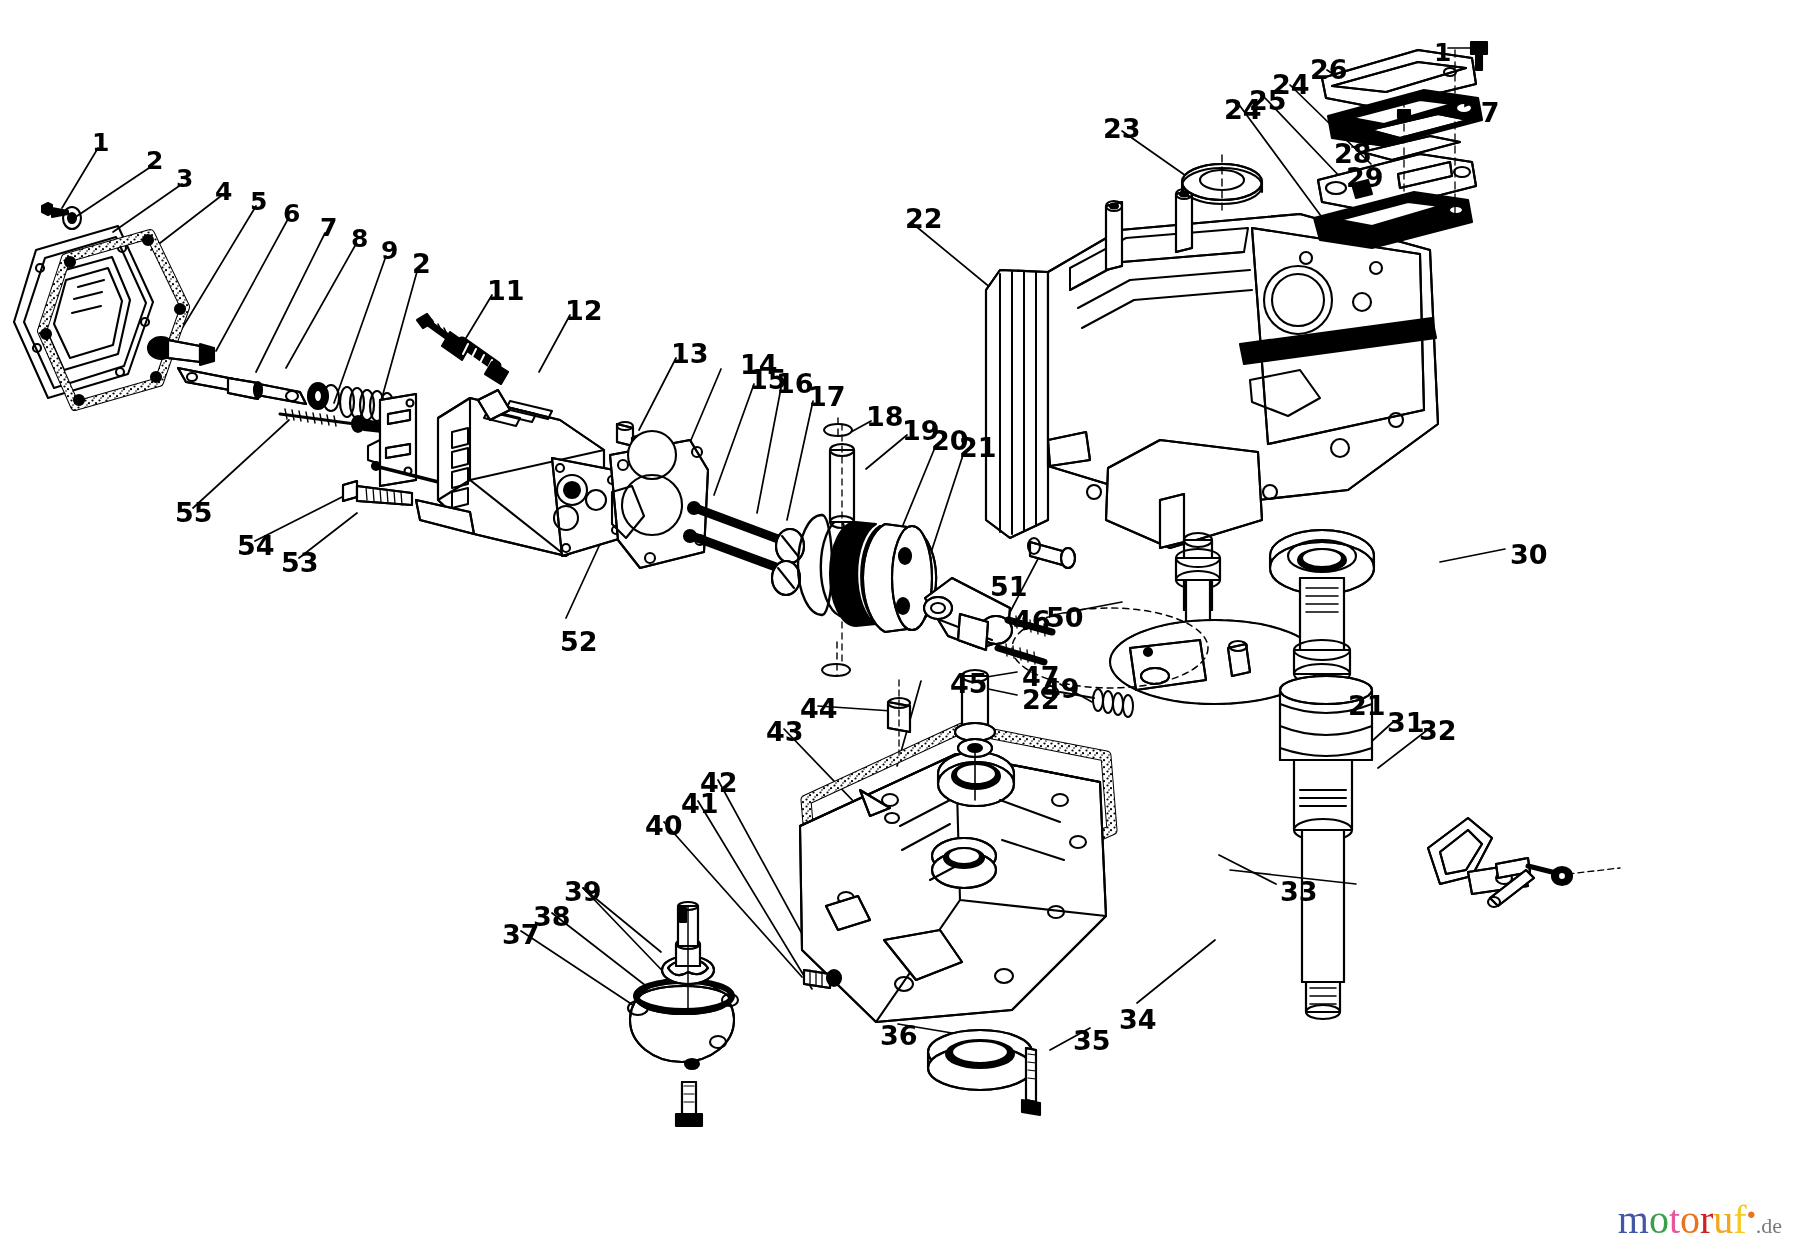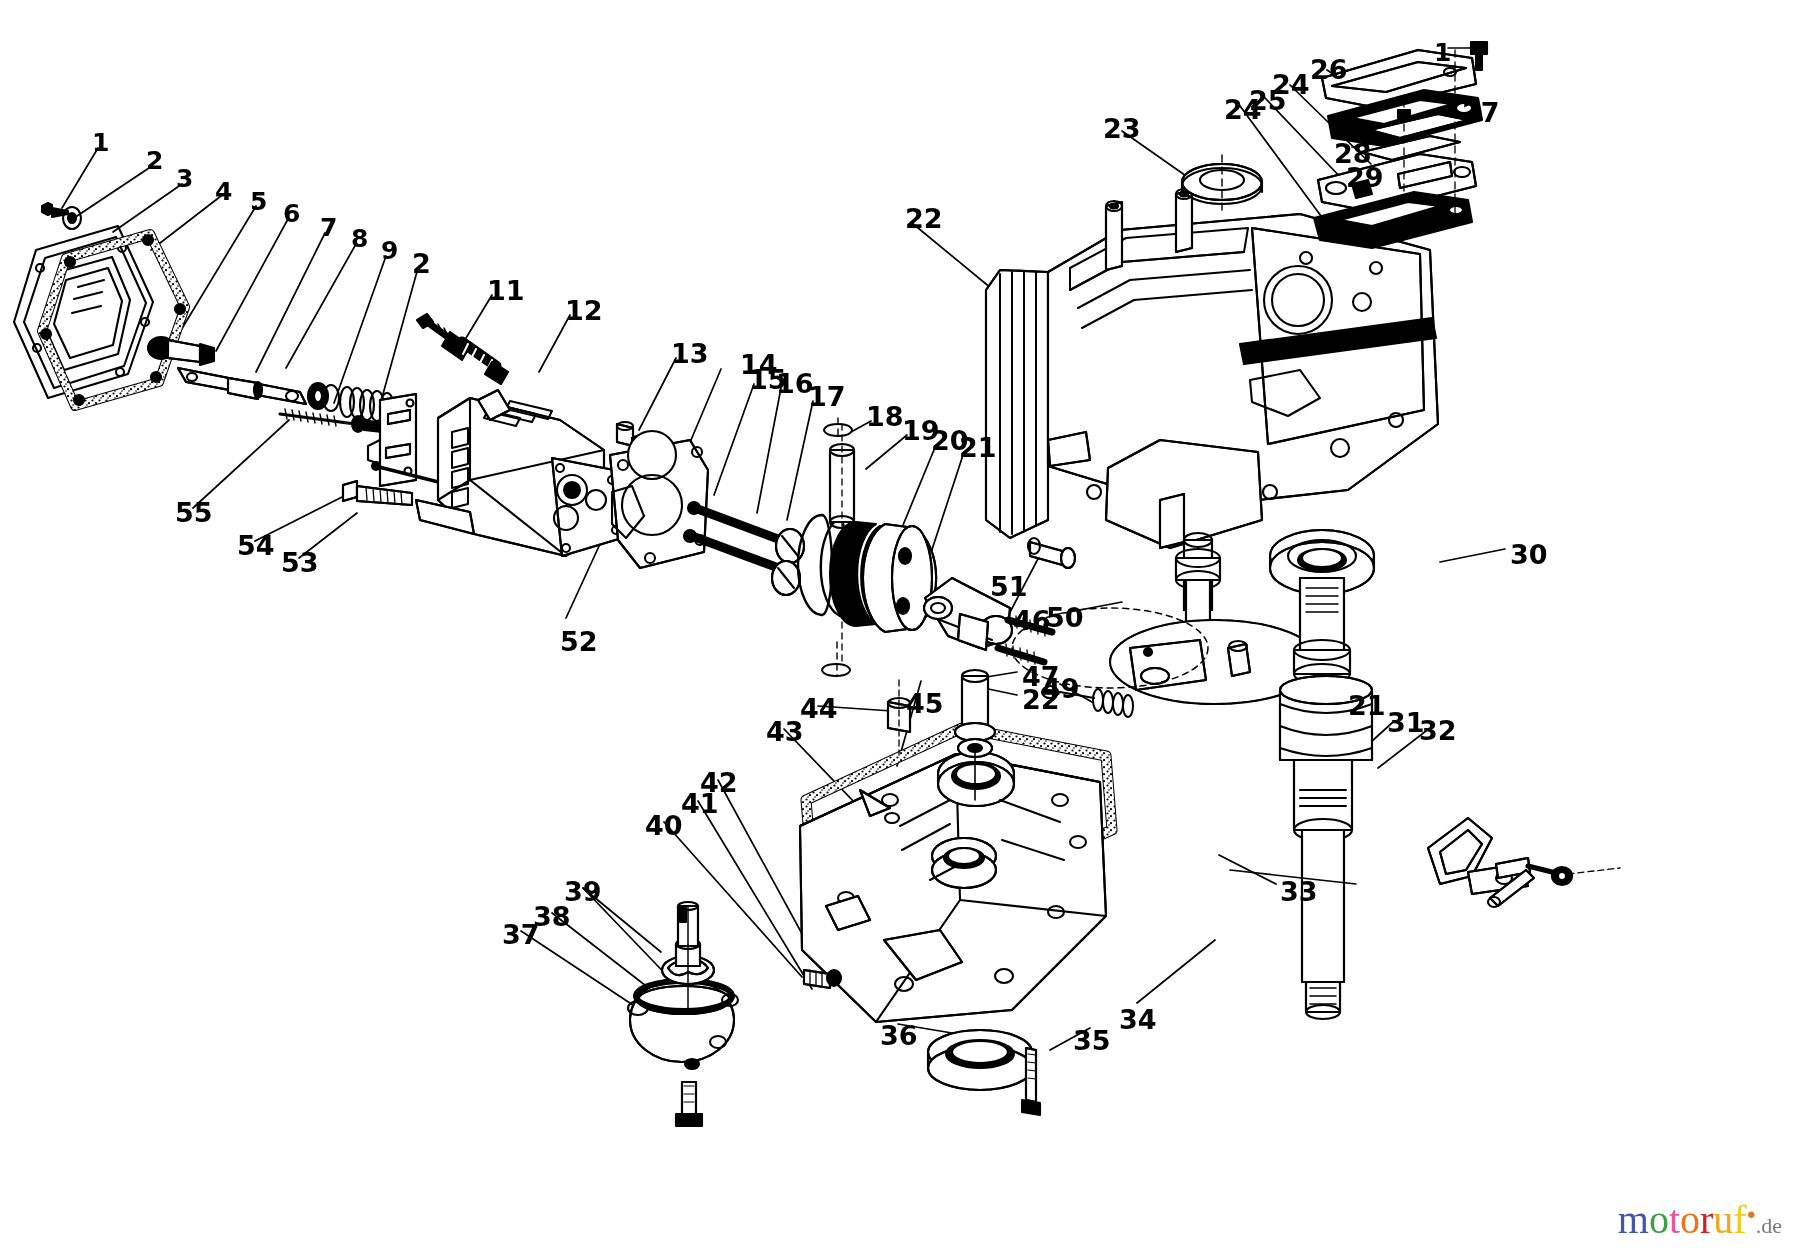--- a/index.html
+++ b/index.html
@@ -694,21 +694,21 @@
       <div class="callout" style="left: 1073px; top: 1027px;">35</div>
       <div class="callout" style="left: 880px; top: 1022px;">36</div>
       <div class="callout" style="left: 502px; top: 921px;">37</div>
       <div class="callout" style="left: 533px; top: 903px;">38</div>
       <div class="callout" style="left: 564px; top: 878px;">39</div>
       <div class="callout" style="left: 645px; top: 812px;">40</div>
       <div class="callout" style="left: 681px; top: 790px;">41</div>
       <div class="callout" style="left: 700px; top: 769px;">42</div>
       <div class="callout" style="left: 766px; top: 718px;">43</div>
       <div class="callout" style="left: 800px; top: 695px;">44</div>
-      <div class="callout" style="left: 906px; top: 670px; margin-top: 20px;">45</div>
+      <div class="callout" style="left: 950px; top: 670px;">45</div>
       <div class="callout" style="left: 1013px; top: 607px;">46</div>
       <div class="callout" style="left: 1022px; top: 663px;">47</div>
       <div class="callout" style="left: 1022px; top: 686px;">22</div>
       <div class="callout" style="left: 1042px; top: 675px;">49</div>
       <div class="callout" style="left: 1046px; top: 604px;">50</div>
       <div class="callout" style="left: 990px; top: 573px; text-align: center;">51</div>
       <div class="callout" style="left: 560px; top: 628px;">52</div>
       <div class="callout" style="left: 281px; top: 549px;">53</div>
       <div class="callout" style="left: 237px; top: 532px;">54</div>
       <div class="callout" style="left: 175px; top: 499px;">55</div>

